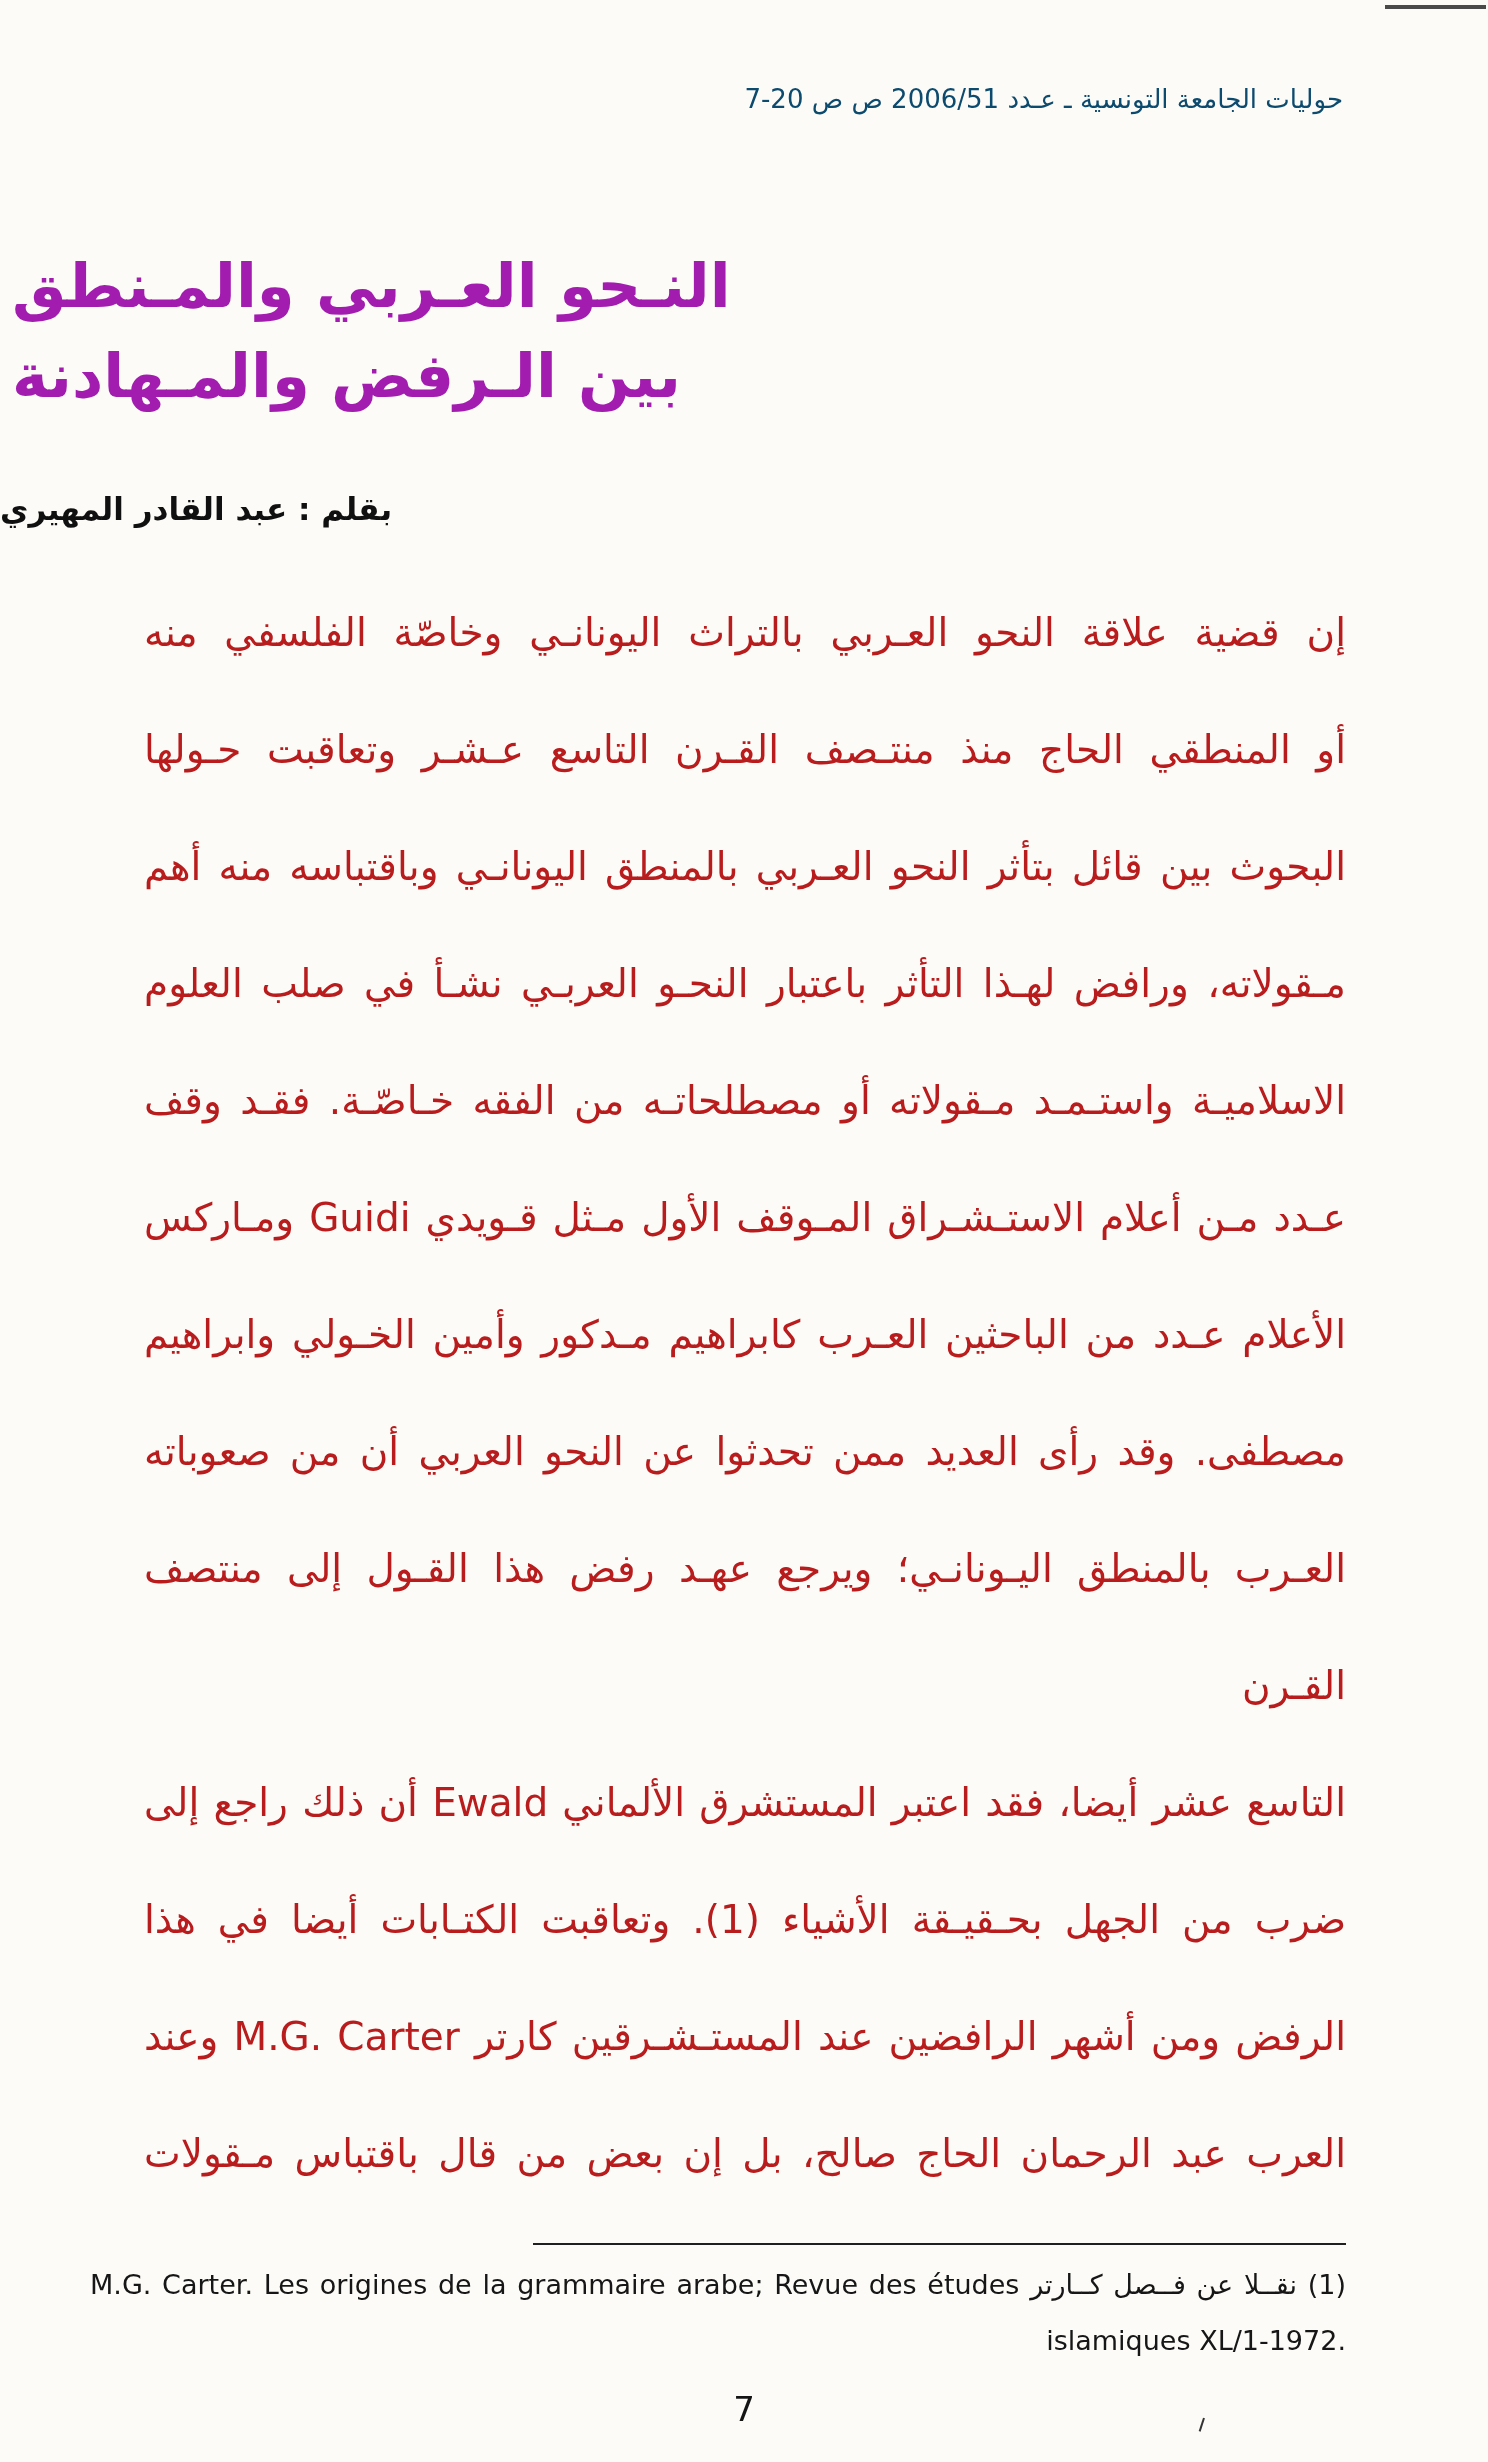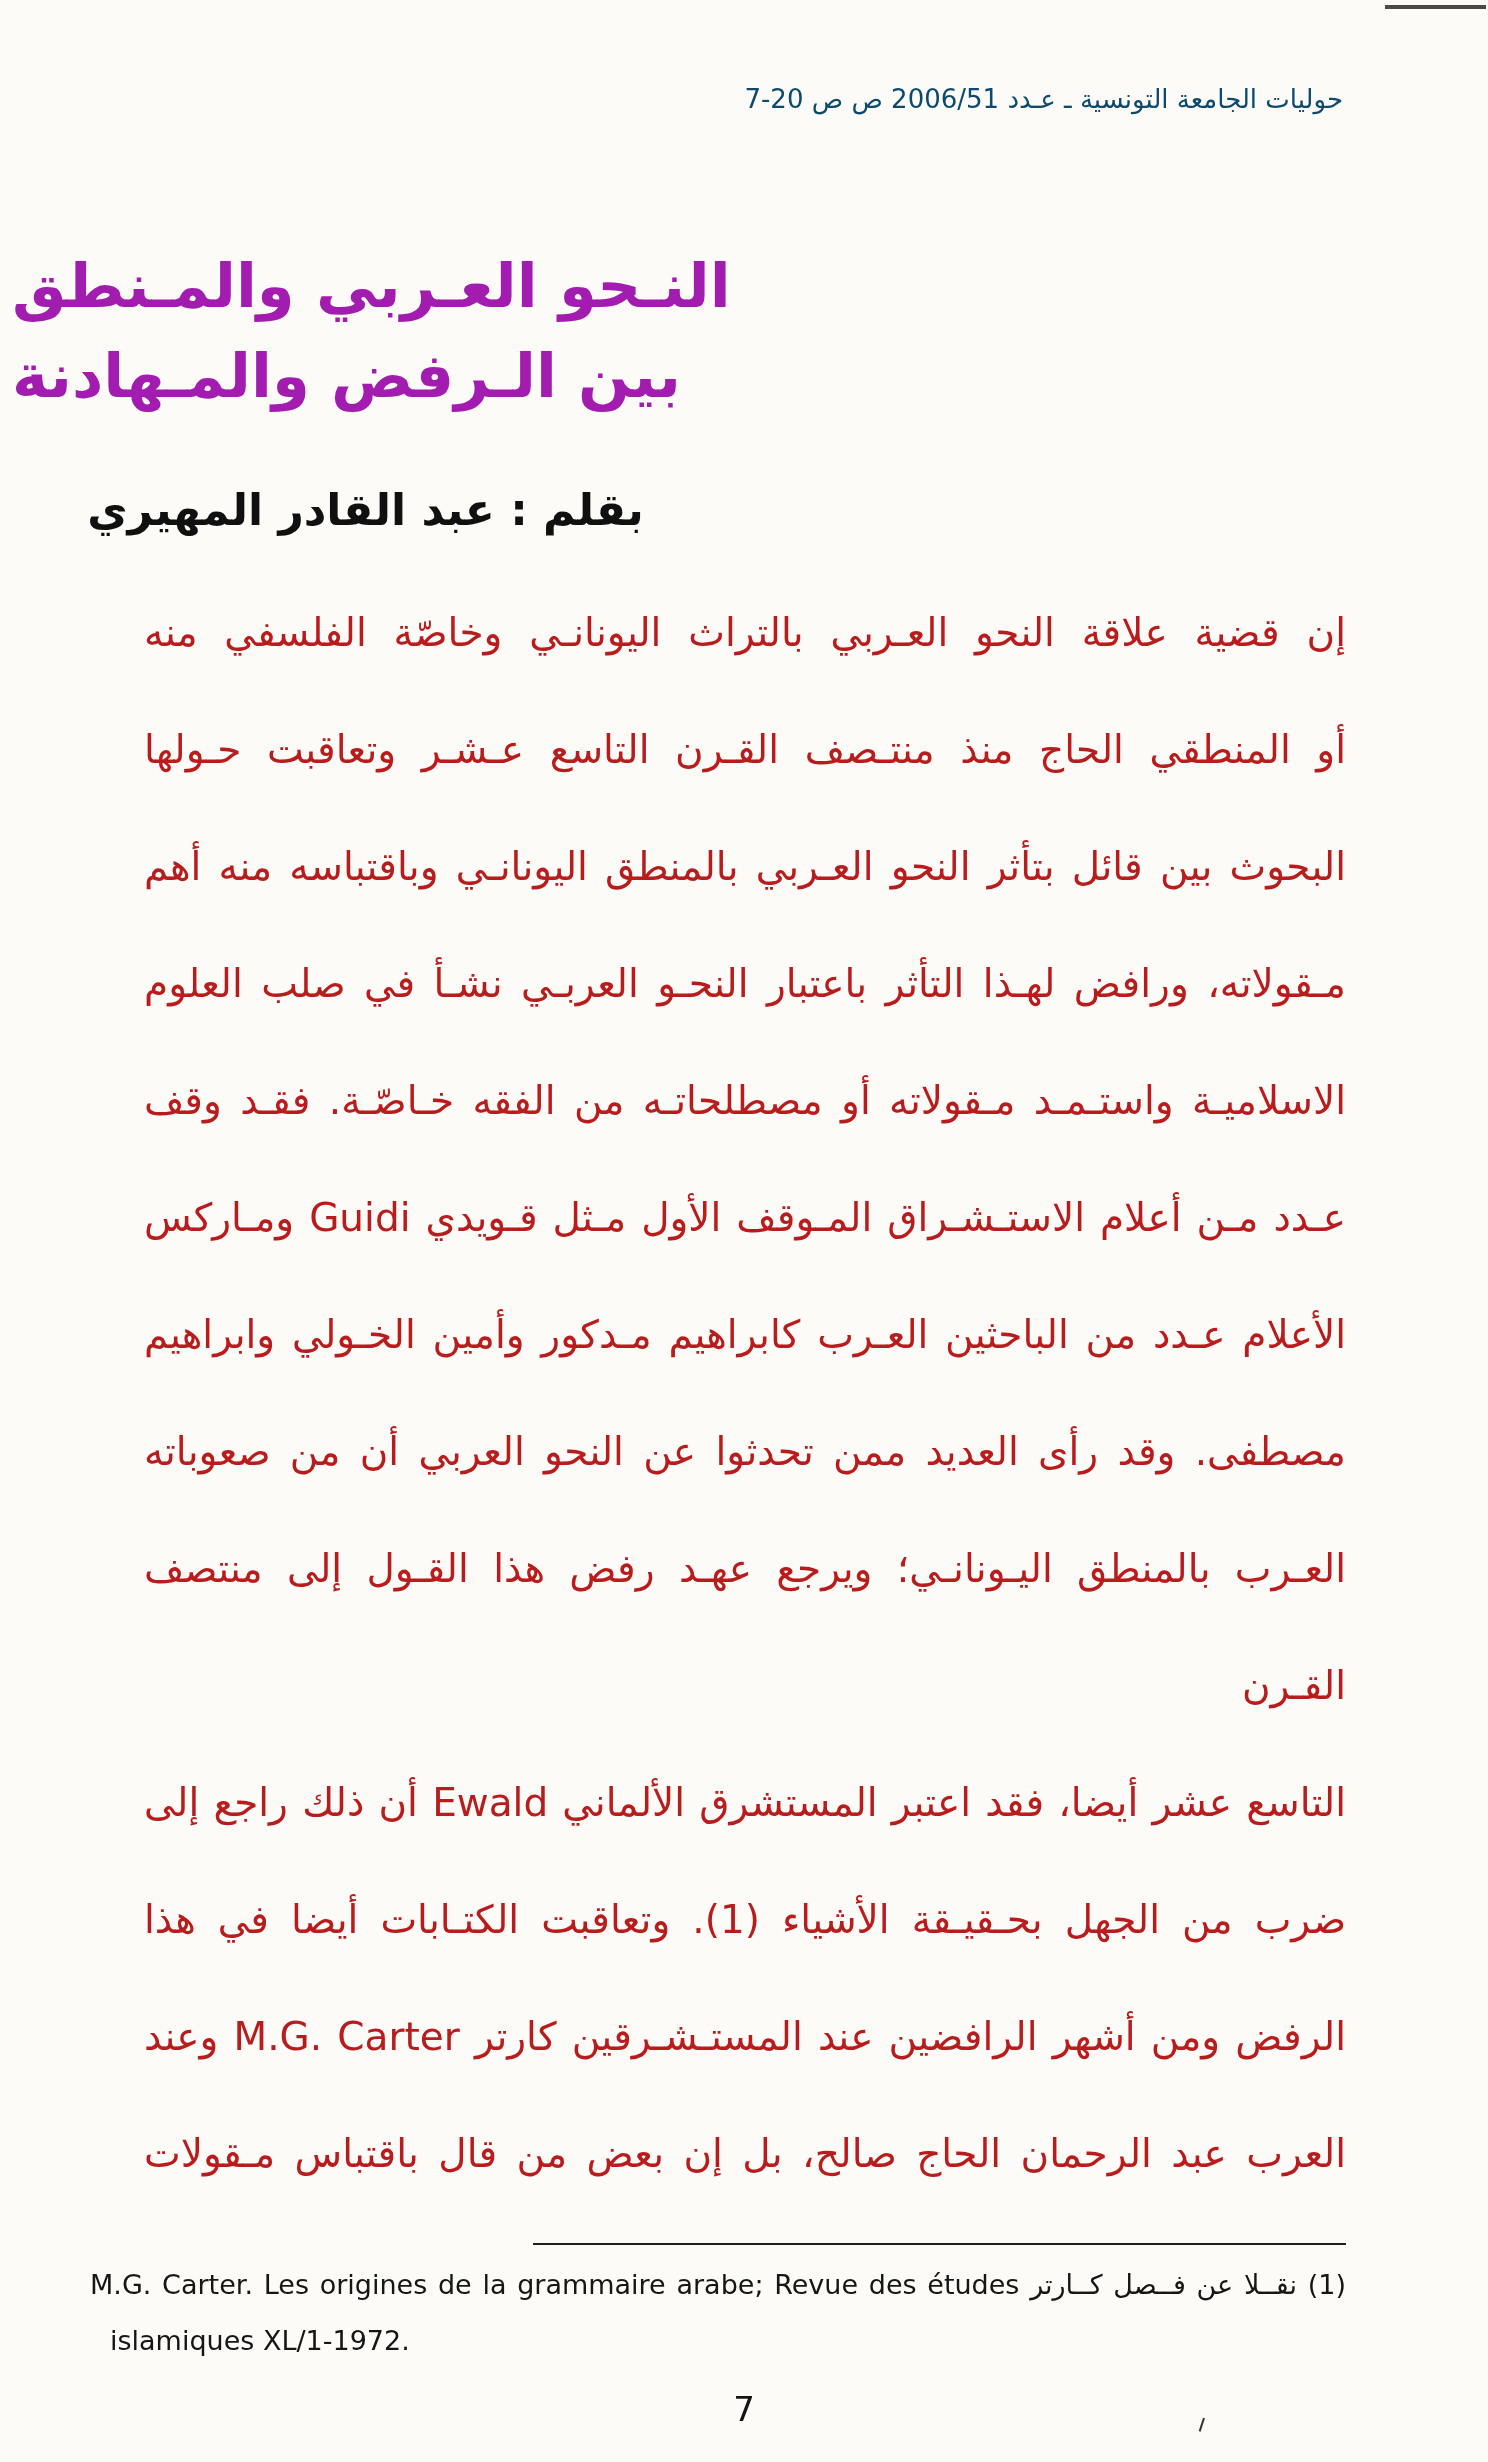--- a/index.html
+++ b/index.html
@@ -48,27 +48,26 @@
     font-size:61px;
     color:#a21caf;
     margin-left:12px;
   }
   .title-line{
     line-height:90px;
   }
   .byline{
     margin-top:65px;
     direction:rtl;
-    text-align:center;
+    text-align:left;
     padding-right:795px;
-    font-size:44px;
+    font-size:31px;
     font-weight:bold;
     line-height:47px;
     color:#101010;
-    margin-left:38px;
   }
   .body-text{
     margin:41px 142px 0 144px;
     direction:rtl;
     font-size:39px;
     line-height:117px;
     color:#b91c1c;
   }
   .body-line{
     text-align:justify;
@@ -90,22 +89,21 @@
     color:#161616;
   }
   .footnote-line-rtl{
     direction:rtl;
     text-align:justify;
     text-align-last:justify;
     -moz-text-align-last:justify;
   }
   .footnote-line-ltr{
     direction:ltr;
-    text-align:left;
-    margin-left:20px;
+    text-align:right;
   }
   .page-number{
     margin-top:20px;
     text-align:center;
     font-size:34px;
     line-height:40px;
     color:#141414;
   }
   .scan-speck{
     position:absolute;

